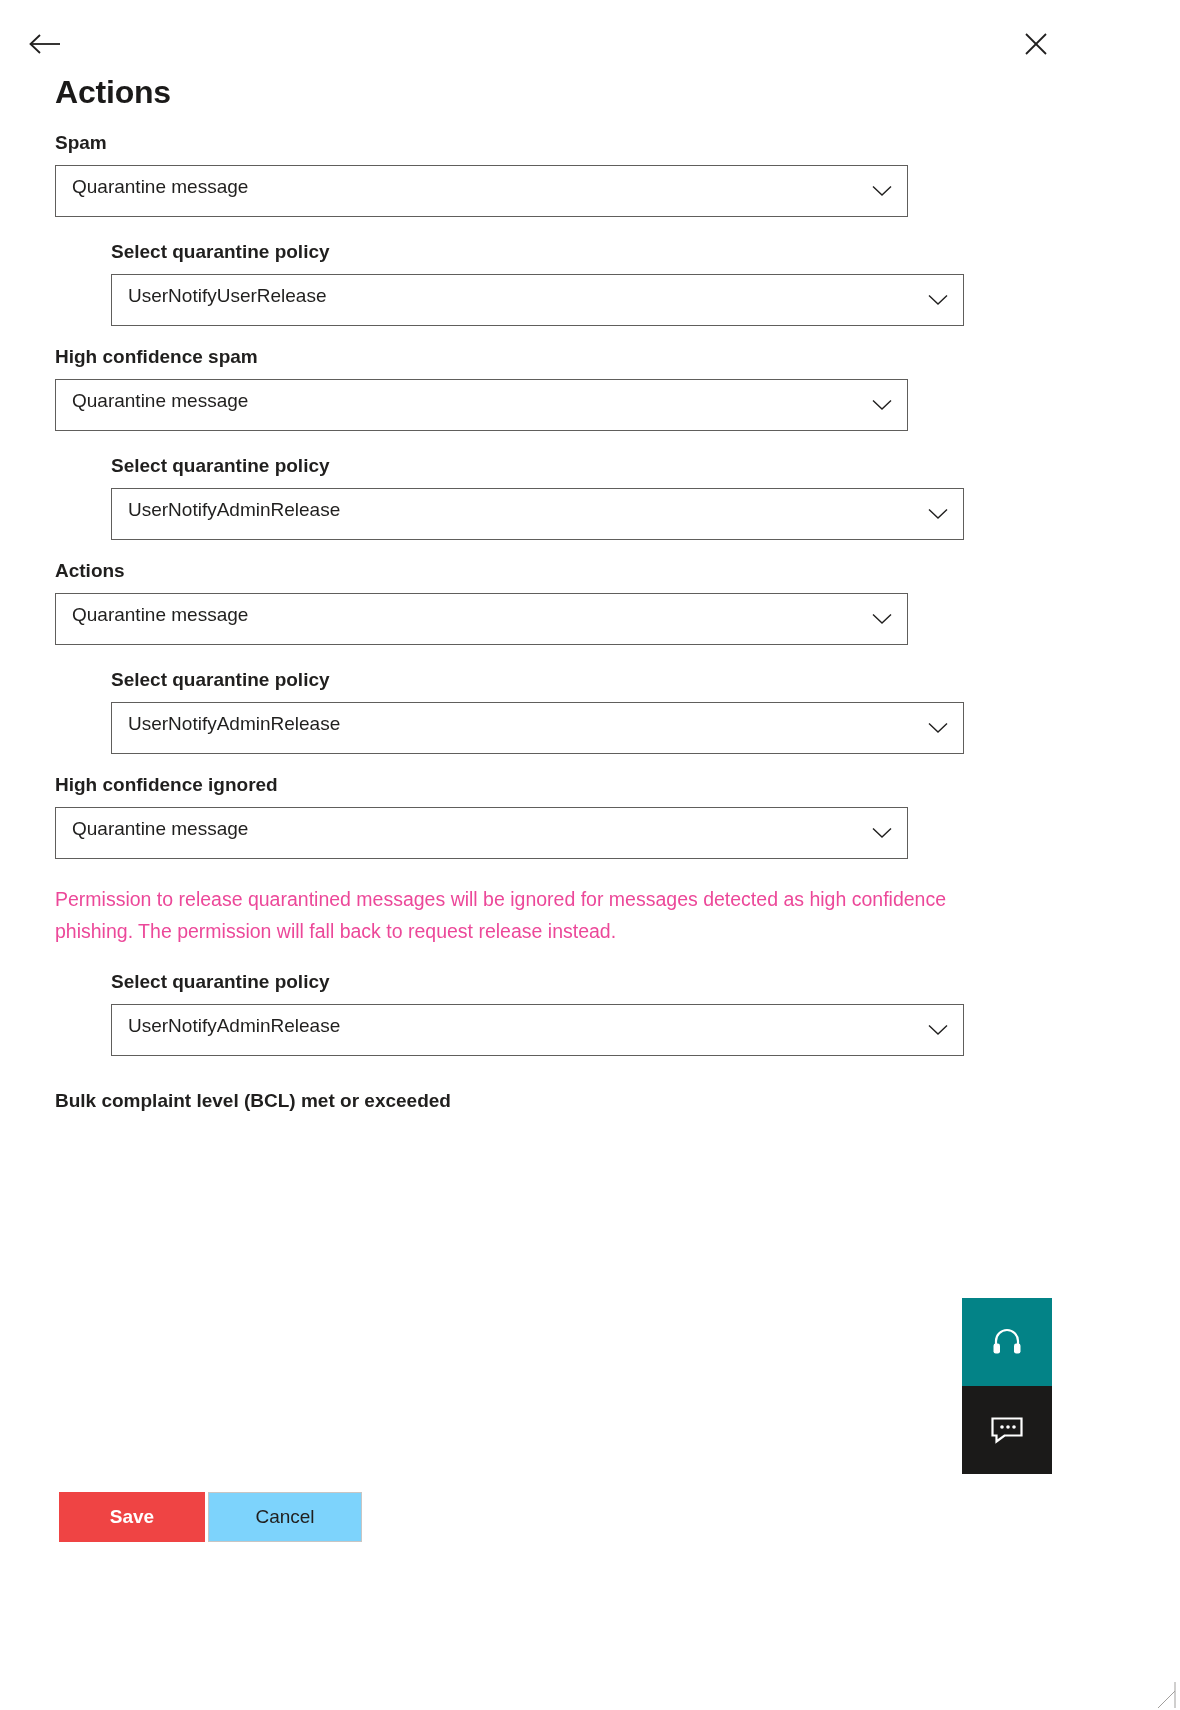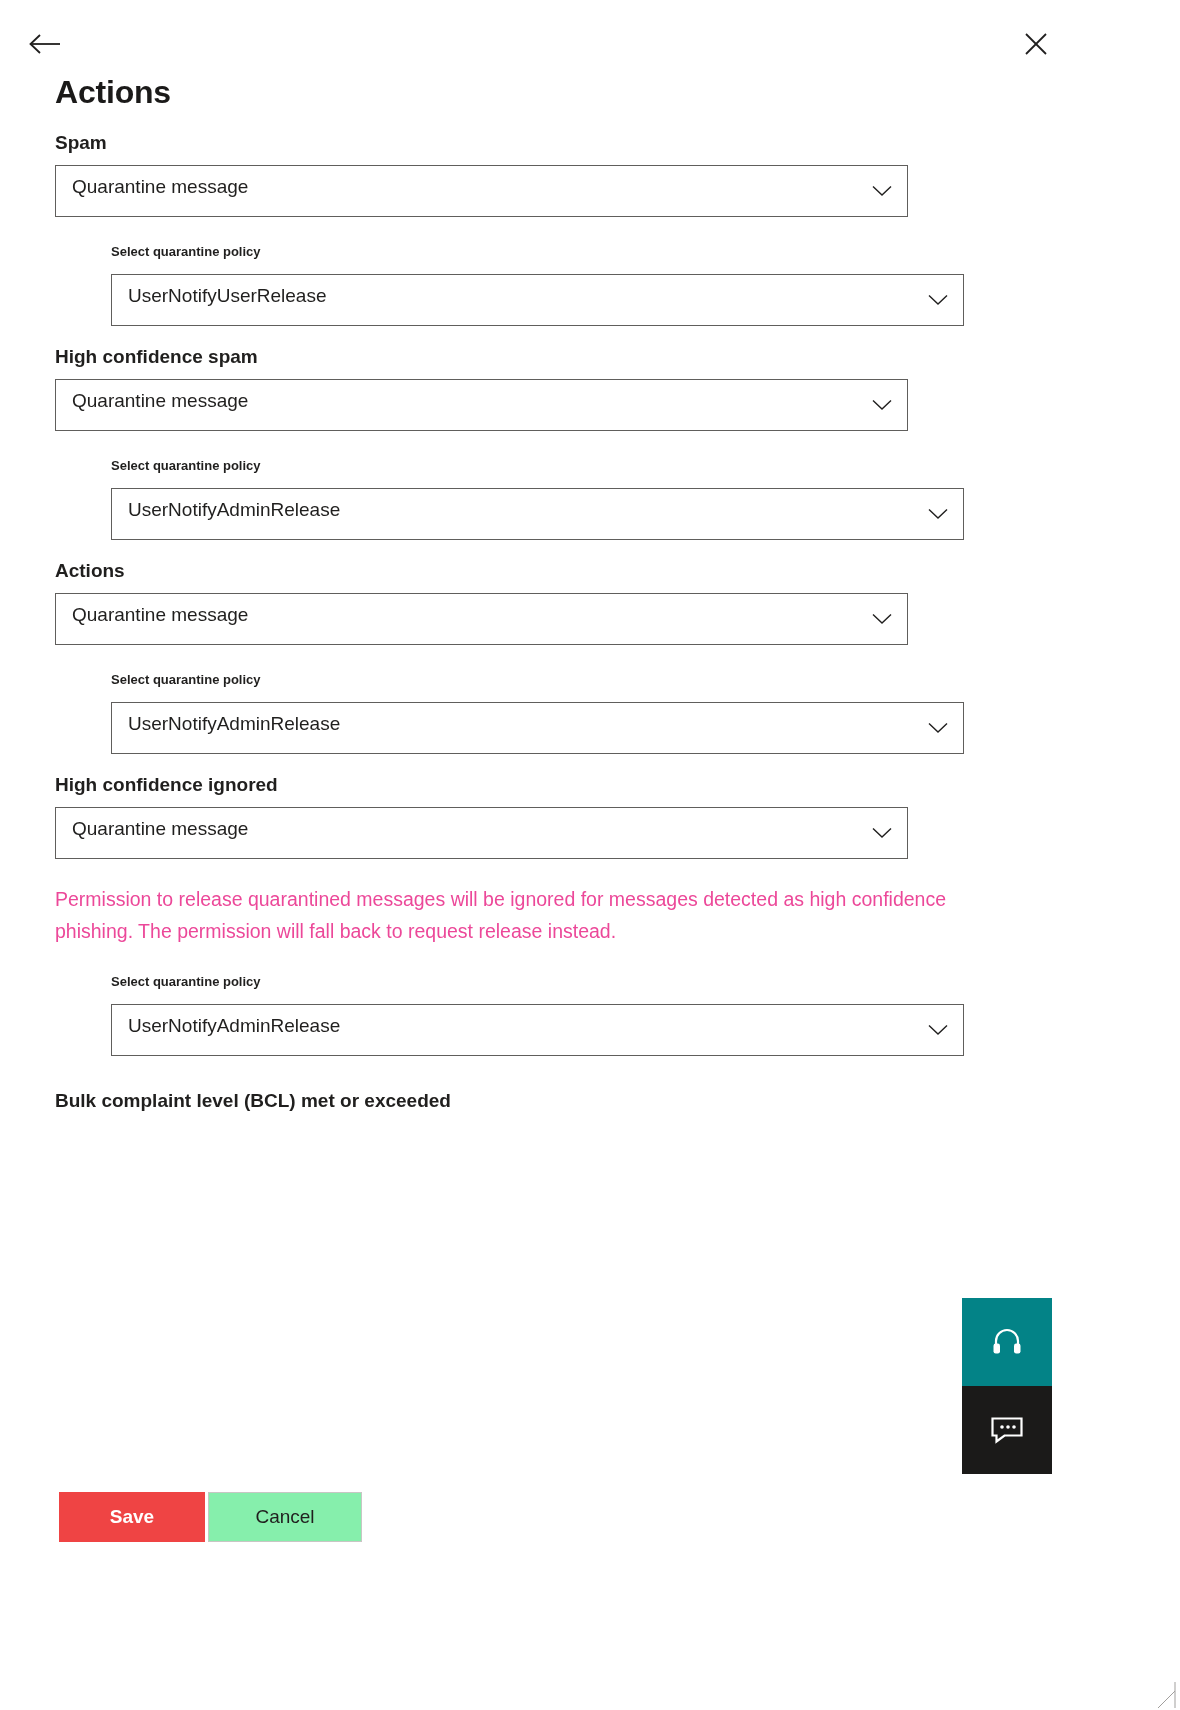--- a/index.html
+++ b/index.html
@@ -84,21 +84,21 @@
   }
 
   .field-label {
     font-size: 19px;
     line-height: 26px;
     font-weight: 600;
     color: #201f1e;
     margin-bottom: 9px;
   }
   .field-group.sub .field-label {
-    font-size: 13px;
+    font-size: 19px;
     font-weight: 600;
   }
 
   .dropdown {
     position: relative;
     box-sizing: border-box;
     height: 52px;
     border: 1px solid #605e5c;
     background: #ffffff;
     display: flex;
@@ -179,21 +179,21 @@
     width: 146px;
     background: #ef4444;
     color: #ffffff;
     font-weight: 600;
     margin-left: 19px;
   }
   .btn-cancel {
     left: 208px;
     top: 7px;
     width: 154px;
-    background: #86efac;
+    background: #7dd3fc;
     color: #201f1e;
     border-color: #c8c6c4;
   }
 
   
   .help-widgets {
     position: absolute;
     left: 962px;
     top: 1298px;
     width: 90px;

